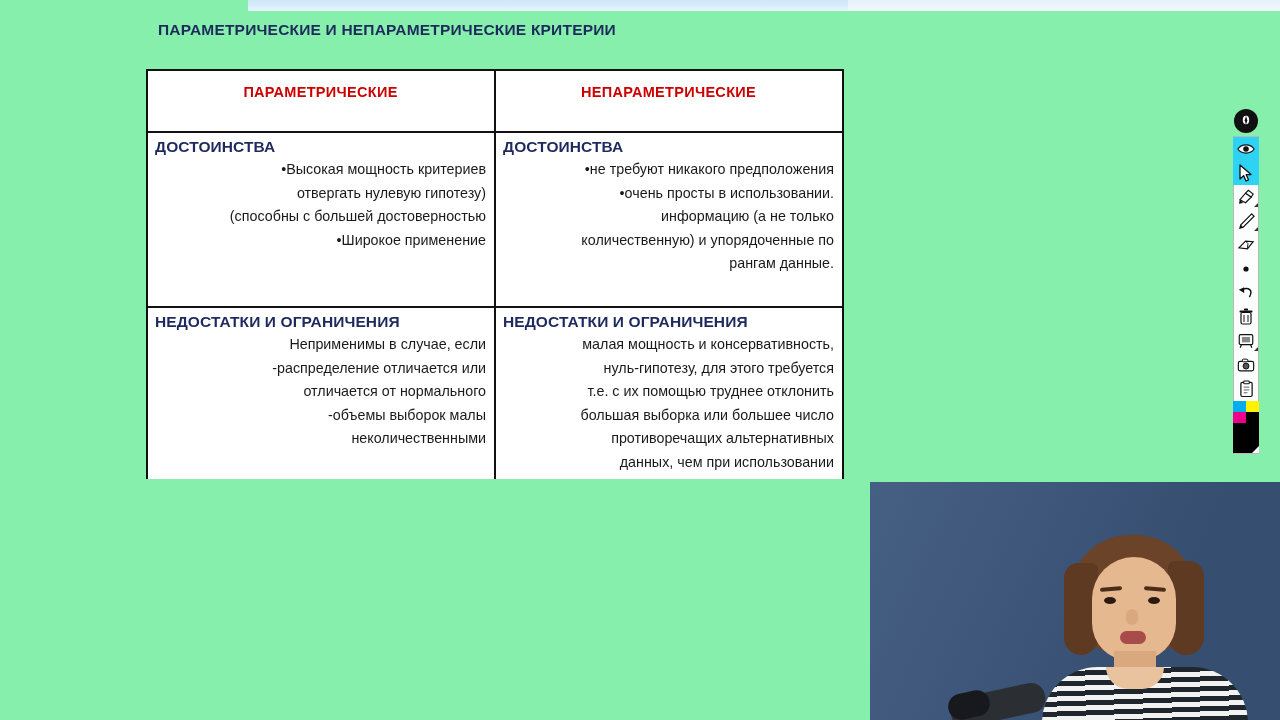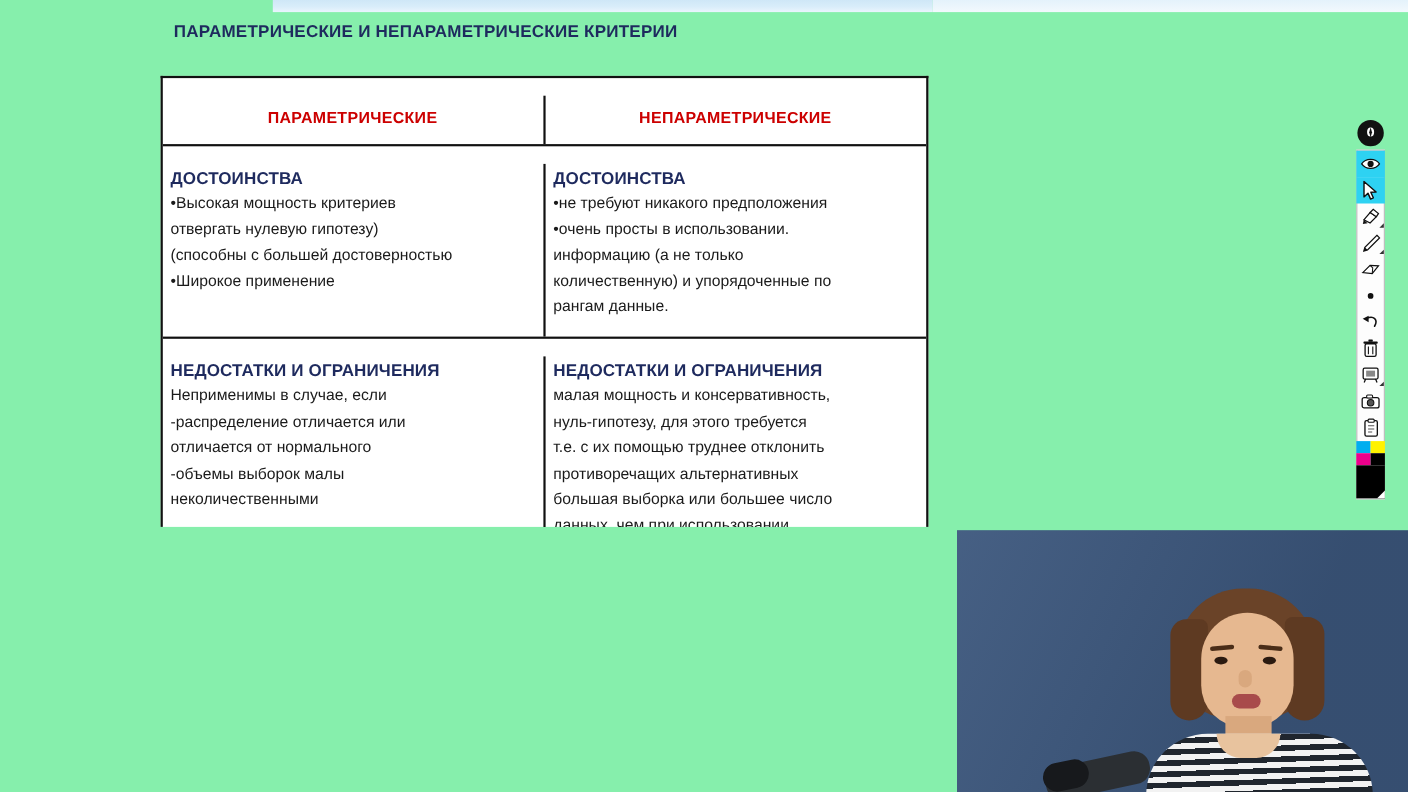--- a/index.html
+++ b/index.html
@@ -54,21 +54,20 @@
   }
   .trow { display: flex; width: 100%; }
   .trow.r-head   { height: 62px; border-bottom: 2px solid #111111; flex: 0 0 62px; }
   .trow.r-pros   { height: 175px; border-bottom: 2px solid #111111; flex: 0 0 175px; }
   .trow.r-cons   { flex: 1 1 auto; }
 
   .tcell {
     position: relative;
     padding: 4px 8px 4px 7px;
     overflow: hidden;
-    margin-top: 16px;
   }
   .tcell.left  { width: 348px; flex: 0 0 348px; border-right: 2px solid #111111; }
   .tcell.right { flex: 1 1 auto; }
 
   .col-head {
     text-align: center;
     font-size: 14.5px;
     font-weight: bold;
     color: #cc0000;
     letter-spacing: 0.3px;
@@ -83,21 +82,21 @@
     line-height: 20px;
     margin-bottom: 1px;
     white-space: nowrap;
   }
 
   .body-text {
     font-size: 14.3px;
     color: #1a1a1a;
     line-height: 23.5px;
   }
-  .body-text p { margin: 0; }
+  .body-text p { margin: 0; text-align: right; }
   .body-text p.tight { line-height: 23.5px; }
 
   
   .toolbar {
     position: absolute;
     left: 1233px; top: 136px;
     width: 26px;
     background: #fdfdfd;
     border: 1px solid #b9b9b9;
     display: flex;
@@ -278,22 +277,22 @@
           <p class="tight">-объемы выборок малы</p>
           <p class="tight">неколичественными</p>
         </div>
       </div>
       <div class="tcell right">
         <div class="sec-head">НЕДОСТАТКИ И ОГРАНИЧЕНИЯ</div>
         <div class="body-text">
           <p class="tight">малая мощность и консервативность,</p>
           <p class="tight">нуль-гипотезу, для этого требуется</p>
           <p class="tight">т.е. с их помощью труднее отклонить</p>
+          <p class="tight">большая выборка или большее число</p>
           <p class="tight">противоречащих альтернативных</p>
-          <p class="tight">большая выборка или большее число</p>
           <p class="tight">данных, чем при использовании</p>
           <p class="tight">параметрических критериев</p>
         </div>
       </div>
     </div>
 
   </div>
 
   <div class="tb-logo">
     <svg width="16" height="16" viewBox="0 0 16 16">

